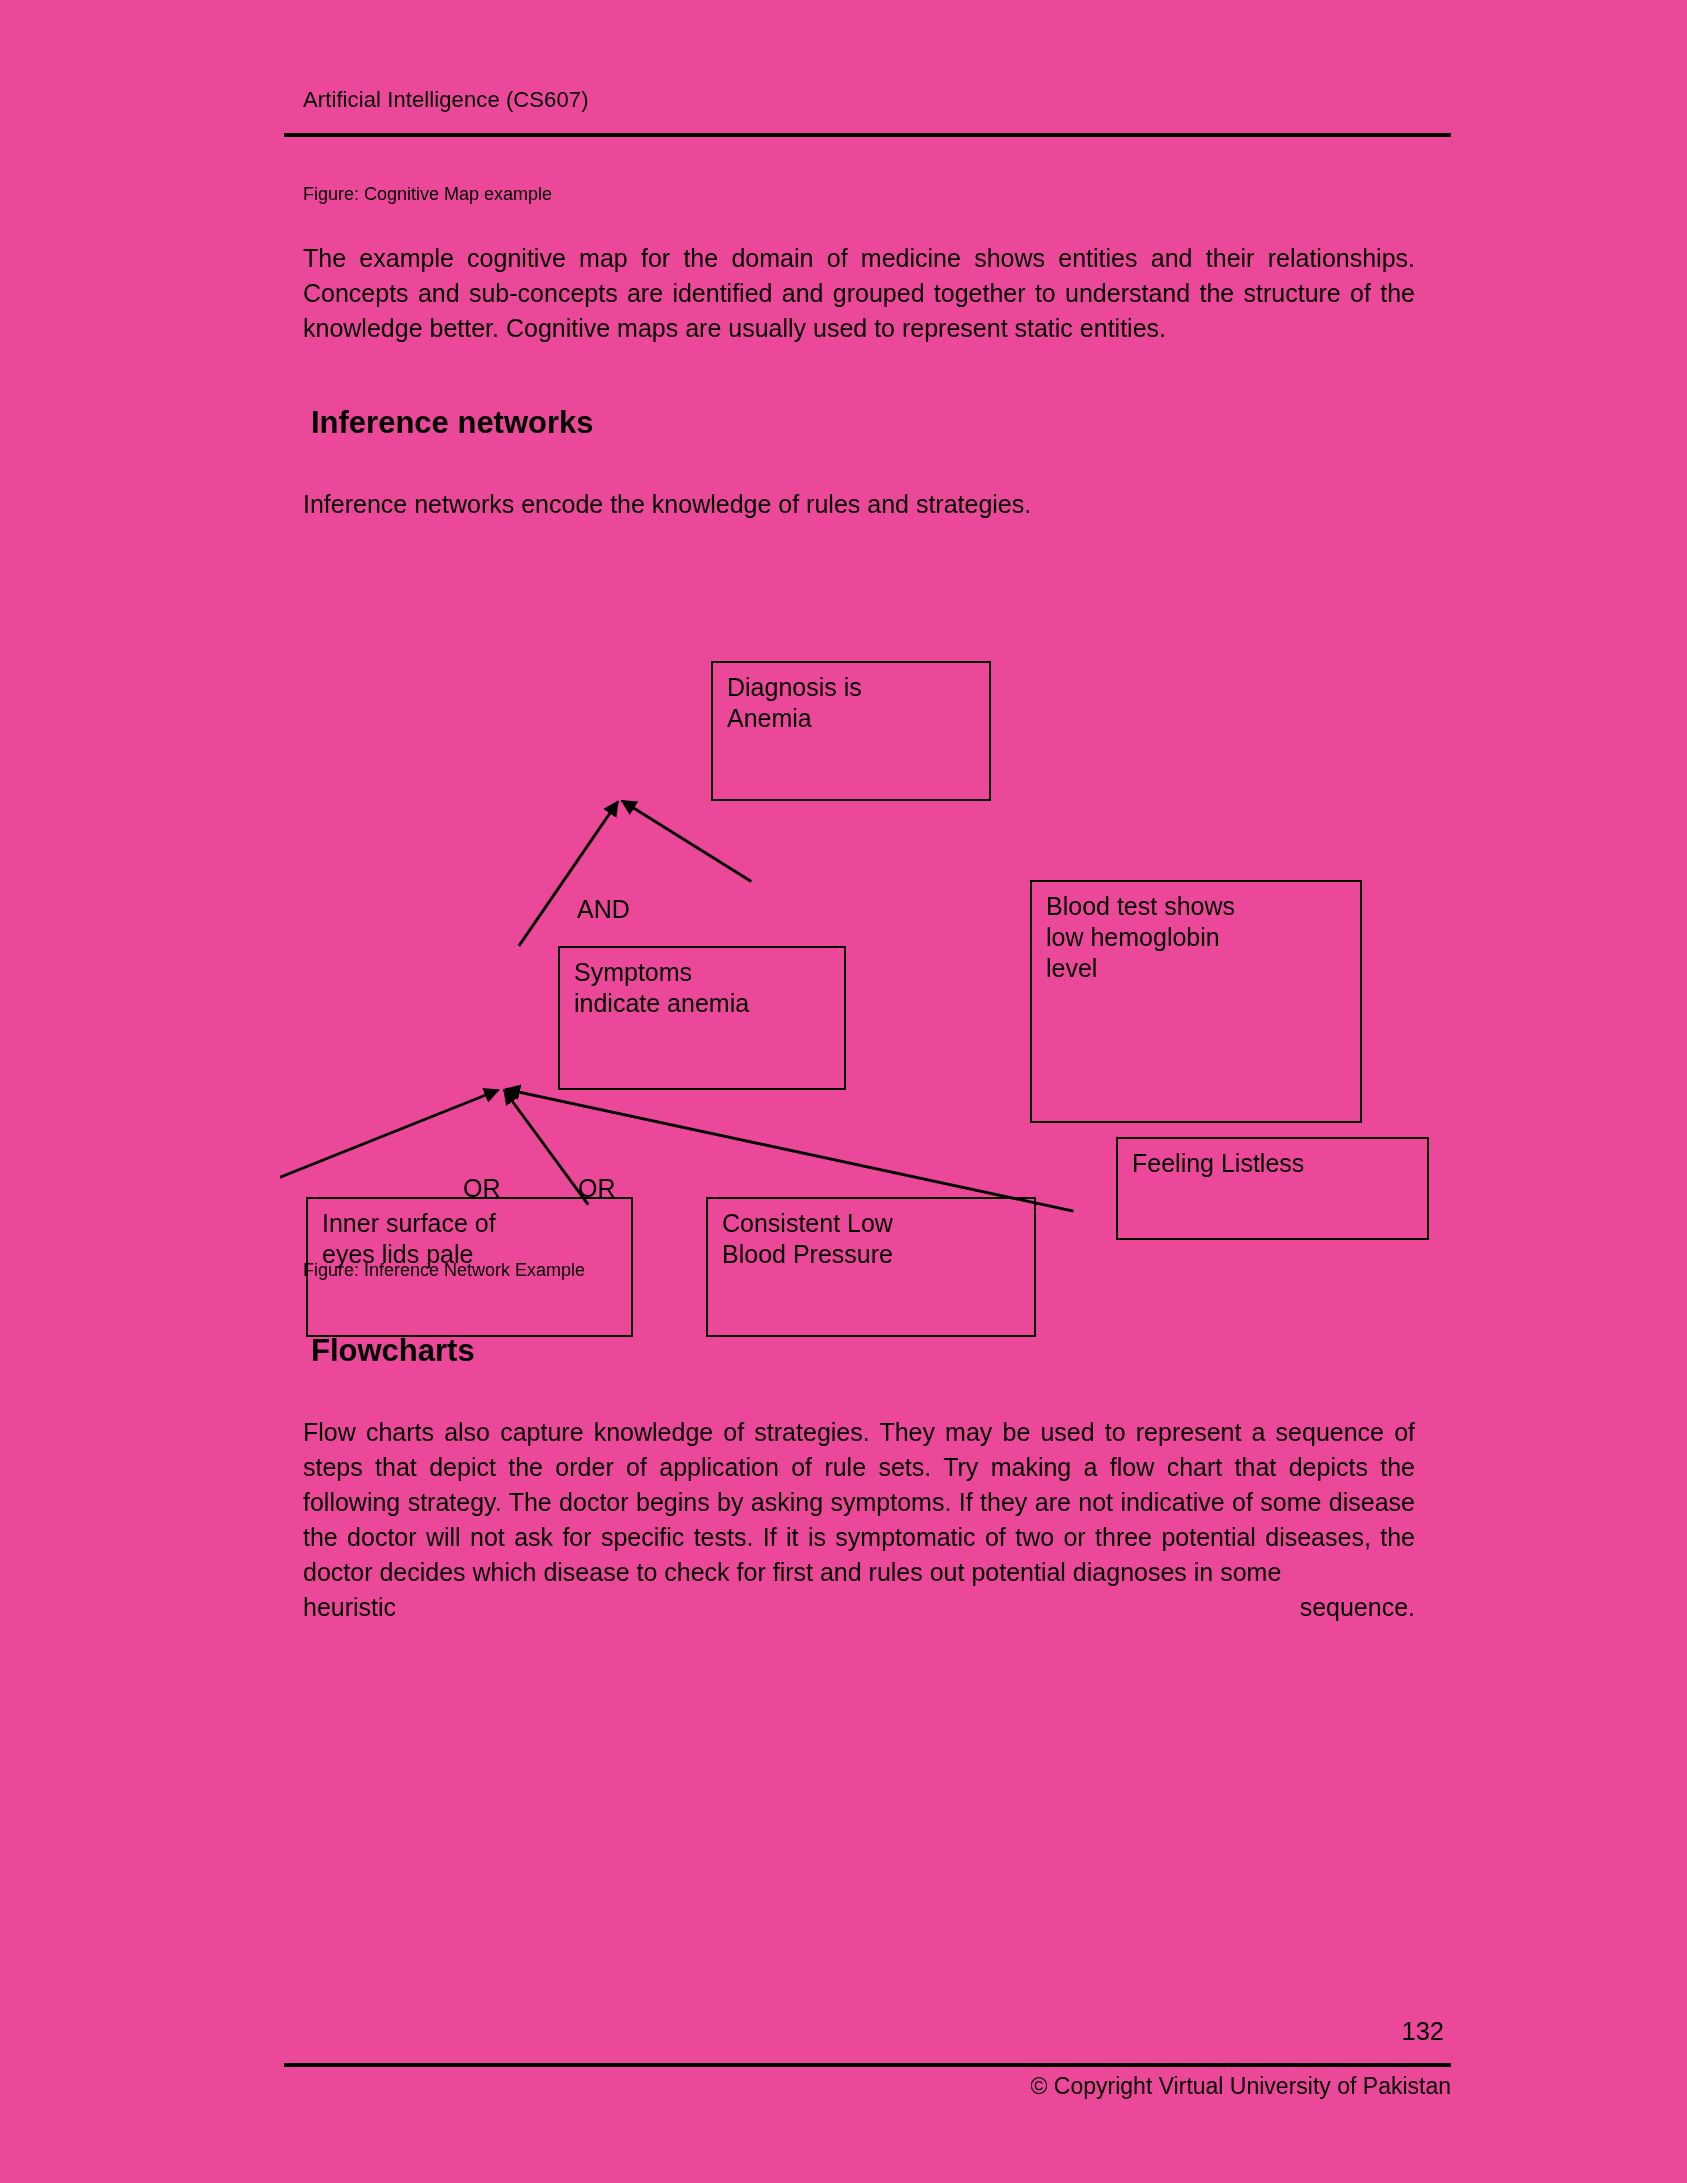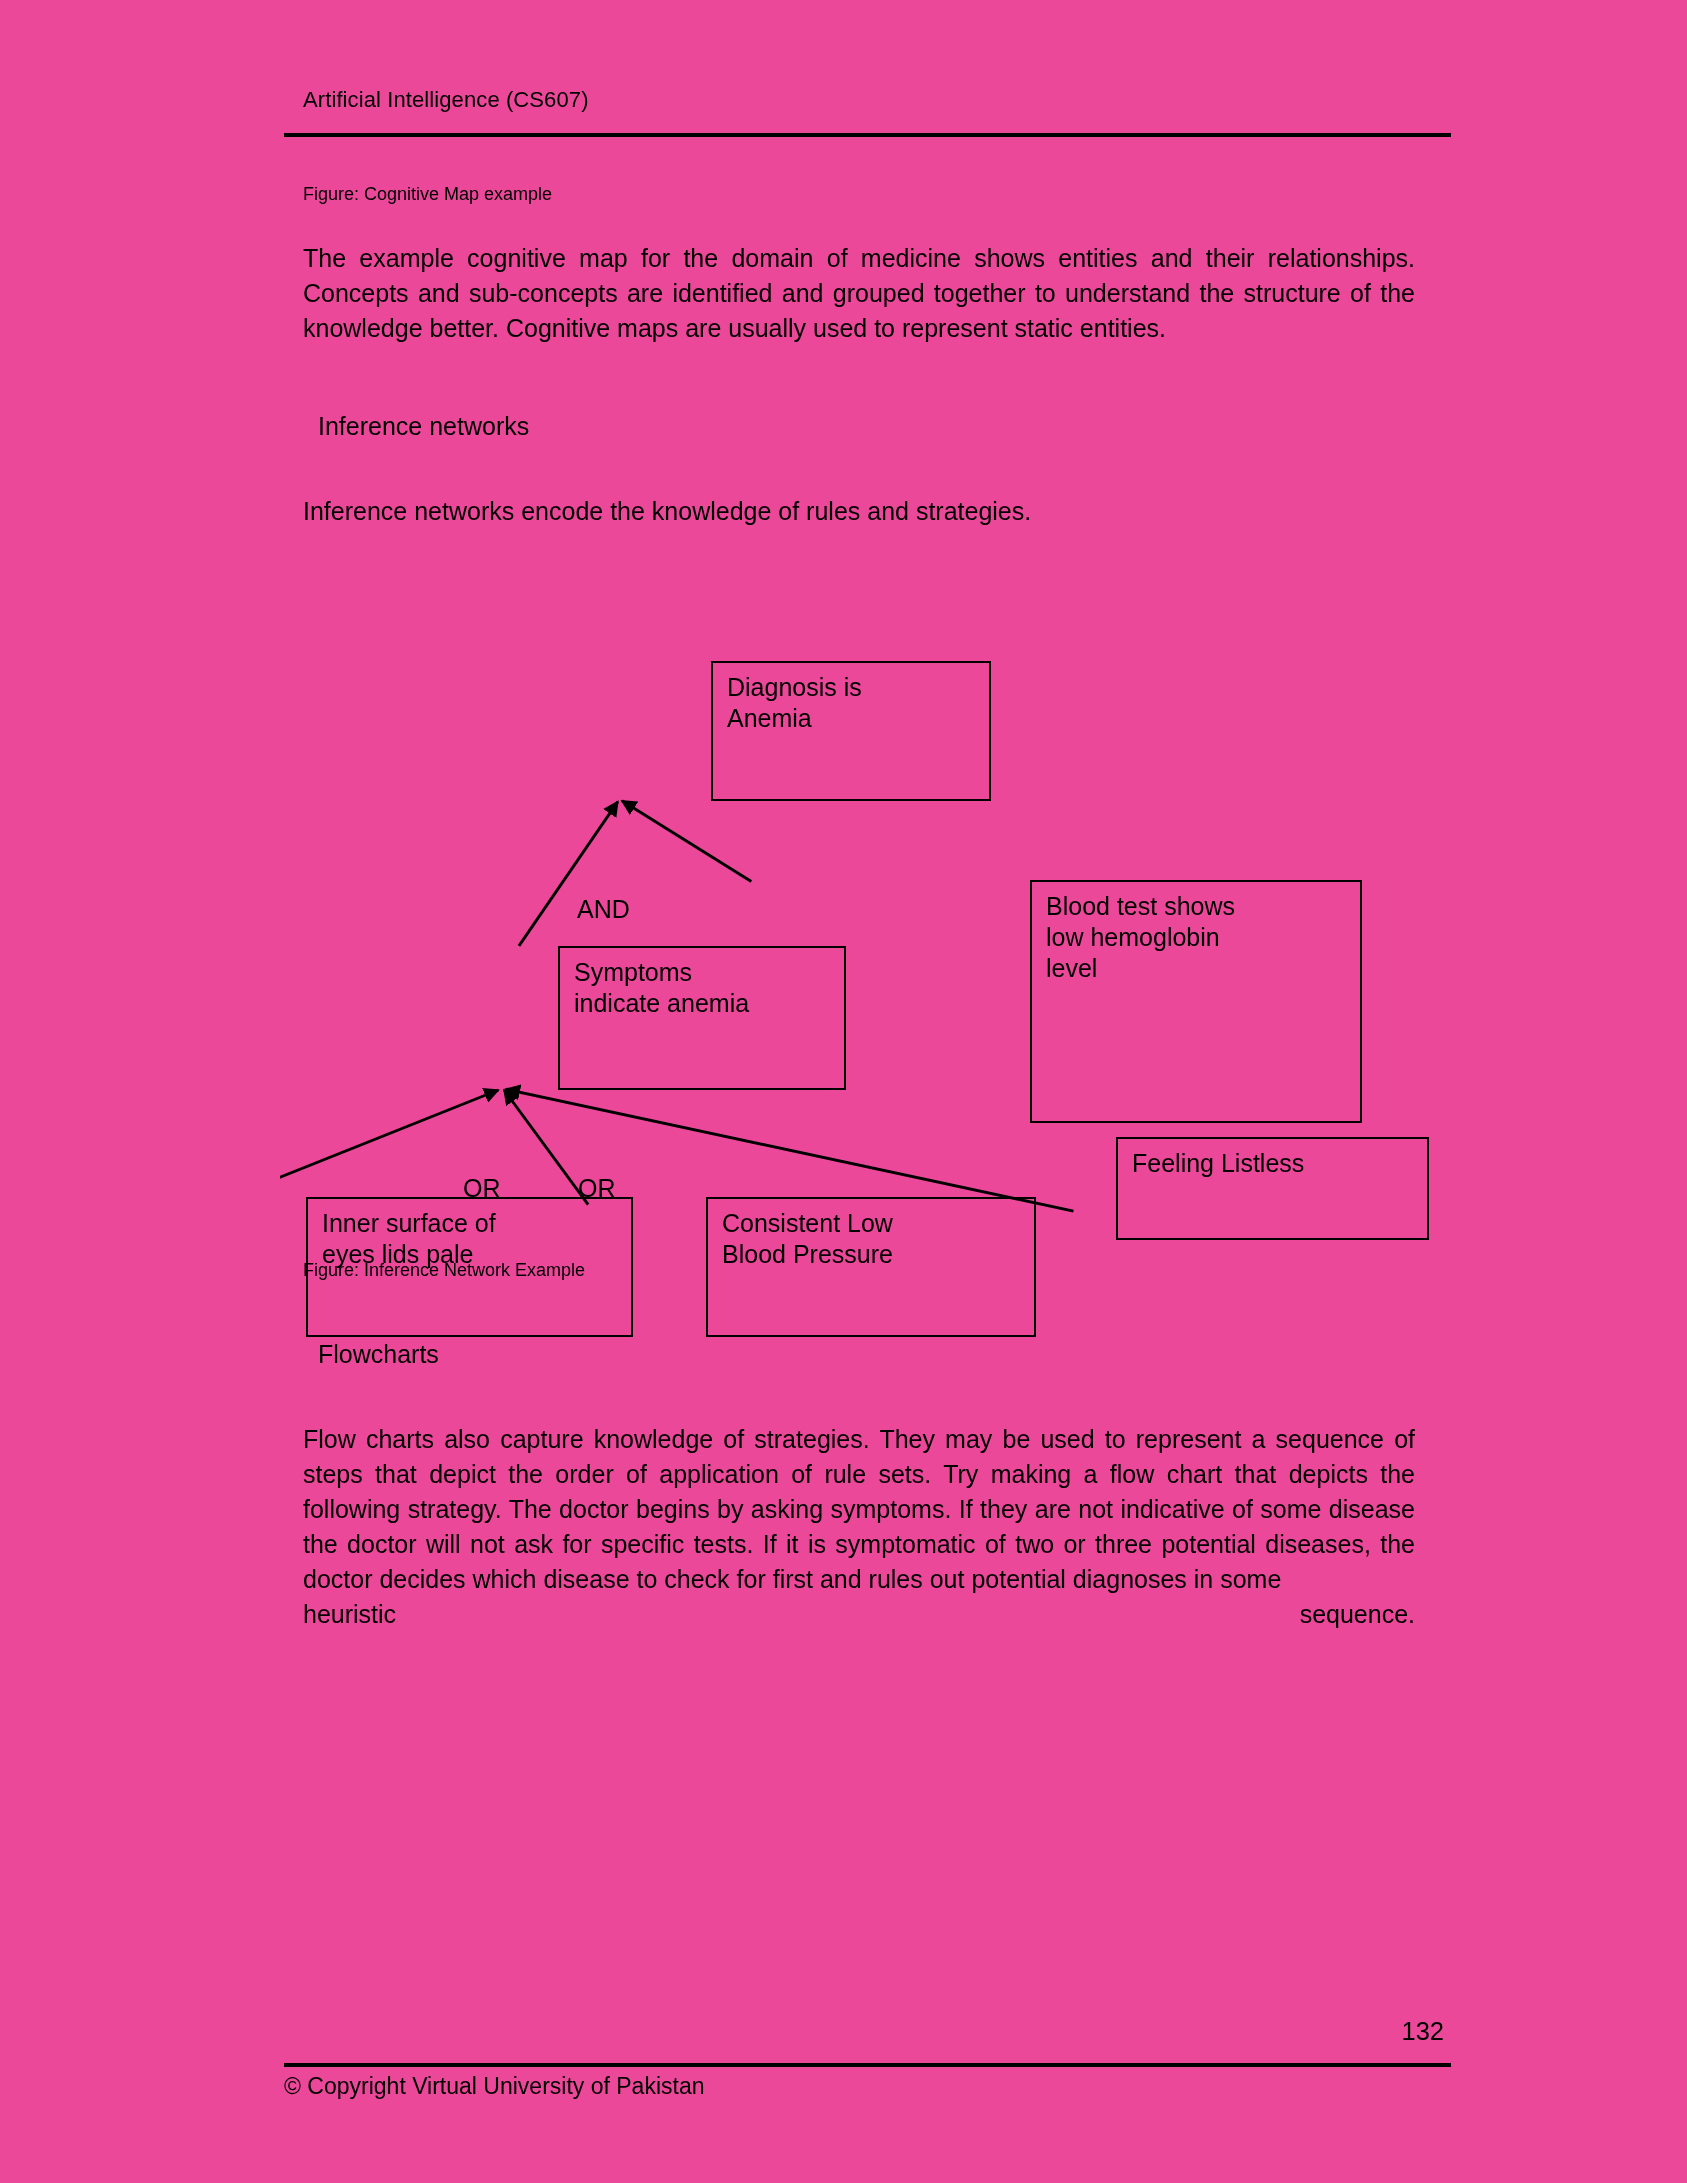--- a/index.html
+++ b/index.html
@@ -53,23 +53,23 @@
   }
   .para {
     font-size: 25px;
     line-height: 35px;
     text-align: justify;
     text-align-last: left;
     margin: 0;
     hyphens: none;
   }
   .section-head {
-    font-size: 25px;
-    font-weight: normal;
-    margin: 15px;
+    font-size: 31px;
+    font-weight: bold;
+    margin: 8px;
     white-space: nowrap;
   }
   .gap-46 { height: 38px; }
   .gap-56 { height: 46px; }
   .gap-62 { height: 51px; }
 
   
   #diagram {
     position: absolute;
     left: 280px;
@@ -135,21 +135,21 @@
     top: 2063px;
     width: 1167px;
     height: 4.1px;
     background: #000000;
   }
   .footer-text {
     position: absolute;
     left: 284px;
     top: 2073px;
     width: 1167px;
-    text-align: left;
+    text-align: right;
     font-size: 23px;
     white-space: nowrap;
   }
 </style>
 </head>
 <body>
 
 <div id="page">
 
   <div class="header-title">Artificial Intelligence (CS607)</div>

